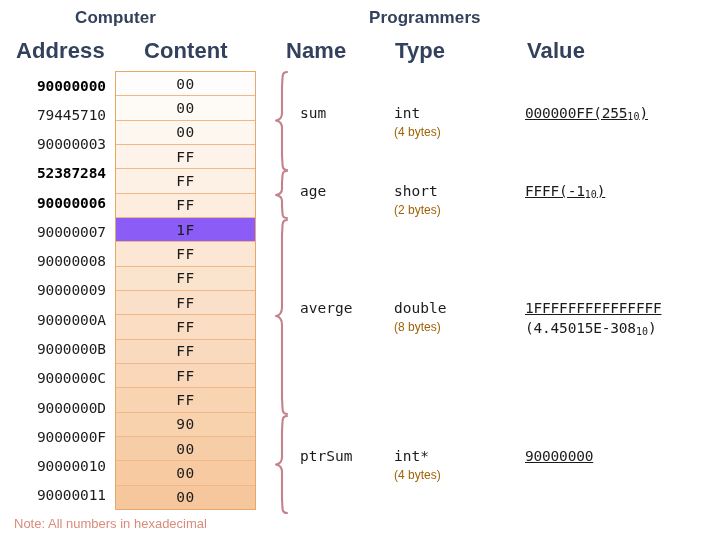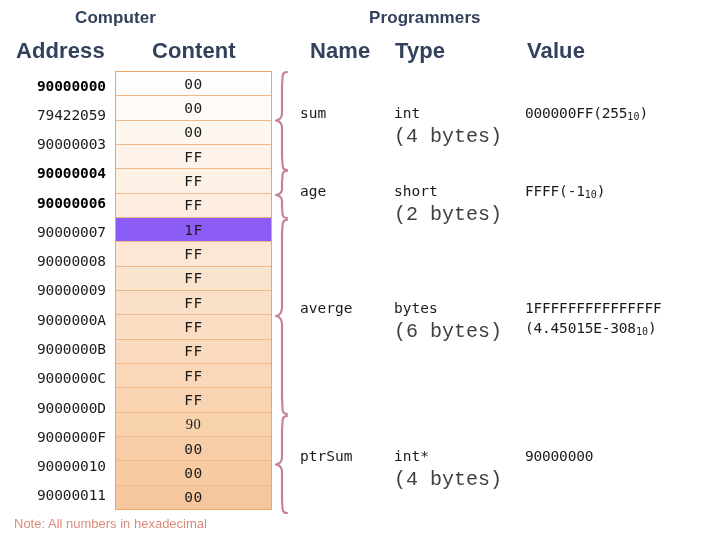--- a/index.html
+++ b/index.html
@@ -33,31 +33,31 @@
     position: absolute;
     font-family: "Liberation Sans", sans-serif;
     font-weight: bold;
     font-size: 22px;
     color: #33415c;
     letter-spacing: .1px;
     white-space: nowrap;
     top: 38px;
   }
   #head-address { left: 16px; }
-  #head-content { left: 152px; }
-  #head-name    { left: 310px; }
+  #head-content { left: 144px; }
+  #head-name    { left: 286px; }
   #head-type    { left: 395px; }
   #head-value   { left: 527px; }
 
   
   #memory-table {
     position: absolute;
     left: 115px;
     top: 71px;
-    width: 157px;
+    width: 141px;
     height: 439px;
     box-sizing: border-box;
     border: 1px solid #e9a76a;
     display: flex;
     flex-direction: column;
   }
   .mem-row {
     flex: 1 1 0;
     box-sizing: border-box;
     border-bottom: 1px solid #f0b888;
@@ -119,33 +119,34 @@
     position: absolute;
     left: 94px;
     font-family: "DejaVu Sans Mono", monospace;
     font-size: 14.5px;
     color: #1b1b1b;
     white-space: nowrap;
   }
   .var-size {
     position: absolute;
     left: 94px;
-    font-family: Liberation Mono, monospace;
-    font-size: 20px;
-    color: #404040;
+    font-family: Liberation Sans, sans-serif;
+    font-size: 12px;
+    color: #a16207;
     white-space: nowrap;
   }
   .var-value {
     position: absolute;
     left: 225px;
     font-family: "DejaVu Sans Mono", monospace;
     font-size: 14.5px;
     color: #1b1b1b;
     white-space: nowrap;
     letter-spacing: -0.2px;
+    text-decoration: underline;
   }
   .var-value2 {
     position: absolute;
     left: 225px;
     font-family: "DejaVu Sans Mono", monospace;
     font-size: 14.5px;
     color: #1b1b1b;
     white-space: nowrap;
     letter-spacing: -0.2px;
     text-align: center;
@@ -186,23 +187,23 @@
 <div class="grp-head" id="programmers-heading">Programmers</div>
 
 <div class="col-head" id="head-address">Address</div>
 <div class="col-head" id="head-content">Content</div>
 <div class="col-head" id="head-name">Name</div>
 <div class="col-head" id="head-type">Type</div>
 <div class="col-head" id="head-value">Value</div>
 
 <div id="address-column">
     <div class="addr-cell start">90000000</div>
-    <div class="addr-cell">79422059</div>
+    <div class="addr-cell">79445710</div>
     <div class="addr-cell">90000003</div>
-    <div class="addr-cell start">90000004</div>
+    <div class="addr-cell start">52387284</div>
     <div class="addr-cell start">90000006</div>
     <div class="addr-cell">90000007</div>
     <div class="addr-cell">90000008</div>
     <div class="addr-cell">90000009</div>
     <div class="addr-cell">9000000A</div>
     <div class="addr-cell">9000000B</div>
     <div class="addr-cell">9000000C</div>
     <div class="addr-cell">9000000D</div>
     <div class="addr-cell">9000000F</div>
     <div class="addr-cell">90000010</div>
@@ -245,21 +246,21 @@
     </div>
     <div class="mem-row" style="background: rgb(249, 218, 190);">
       <span>FF</span>
     </div>
     <div class="mem-row" style="background: rgb(249, 215, 184);">
       <span>FF</span>
     </div>
     <div class="mem-row" style="background: rgb(248, 212, 178);">
       <span>FF</span>
     </div>
-    <div class="mem-row" style="background: rgb(248, 209, 173); font-family: Liberation Serif, serif;">
+    <div class="mem-row" style="background: rgb(248, 209, 173);">
       <span>90</span>
     </div>
     <div class="mem-row" style="background: rgb(247, 205, 167);">
       <span>00</span>
     </div>
     <div class="mem-row" style="background: rgb(247, 202, 162);">
       <span>00</span>
     </div>
     <div class="mem-row" style="background: rgb(246, 199, 156);">
       <span>00</span>
@@ -294,22 +295,22 @@
   <div class="var-name">age</div>
   <div class="var-type">short</div>
   <div class="var-size">(2 bytes)</div>
   <div class="var-value">
     <span>FFFF(-1</span><sub>10</sub><span>)</span>
   </div>
 </div>
 
 <div class="var-block" id="var-averge">
   <div class="var-name">averge</div>
-  <div class="var-type">bytes</div>
-  <div class="var-size">(6 bytes)</div>
+  <div class="var-type">double</div>
+  <div class="var-size">(8 bytes)</div>
   <div class="var-value">
     <span>1FFFFFFFFFFFFFFF</span><sub></sub><span></span>
   </div>
   <div class="var-value2">
     <span>(4.45015E-308</span><sub>10</sub><span>)</span>
   </div>
 </div>
 
 <div class="var-block" id="var-ptrsum">
   <div class="var-name">ptrSum</div>

